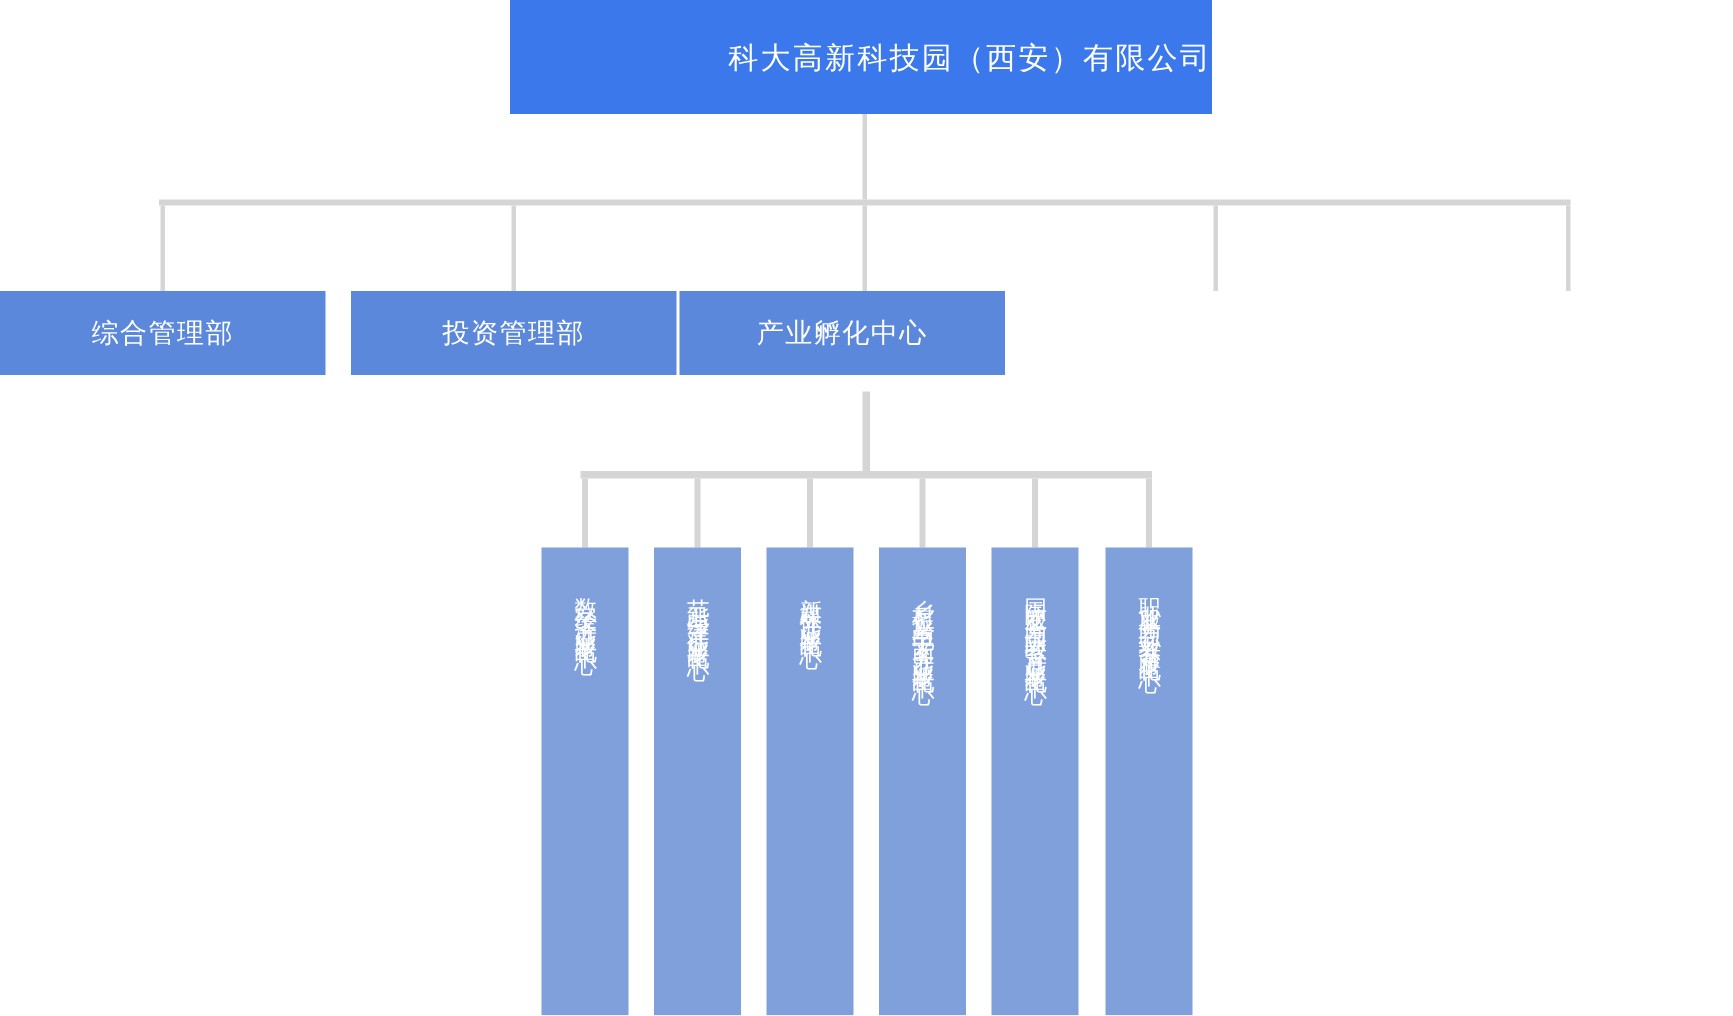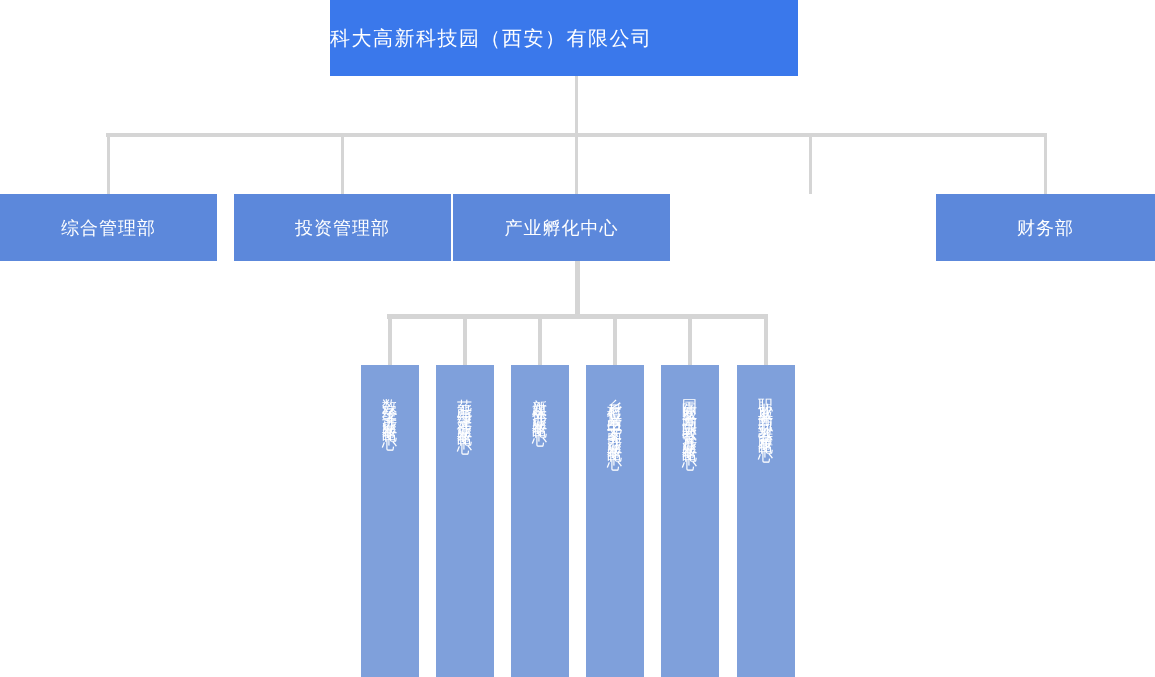--- a/index.html
+++ b/index.html
@@ -15,27 +15,27 @@
     background: #ffffff;
     font-family: "Liberation Sans", "DejaVu Sans", sans-serif;
   }
   .box {
     position: absolute;
     color: #ffffff;
     font-weight: 300;
     box-sizing: border-box;
   }
   .root-box {
-    left: 330px; top: 0; width: 468px; height: 76px;
+    left: 340px; top: 0; width: 468px; height: 76px;
     background: var(--root_box, #3A78EB);
-    display: flex; align-items: center; justify-content: flex-start;
+    display: flex; align-items: center; justify-content: flex-end;
     font-size: 20px; letter-spacing: 1.5px;
   }
   .dept-box {
-    top: 194px; height: 67px; width: 217px;
+    top: 194px; height: 56px; width: 217px;
     background: var(--dept_box, #5C88DB);
     display: flex; align-items: center; justify-content: center;
     font-size: 18px; letter-spacing: 1px;
   }
   .dept-1 { left: 0; }
   .dept-2 { left: 234px; }
   .dept-3 { left: 453px; }
   .dept-4 { left: 702px; }
   .dept-5 { left: 936px; width: 219px; }
   .sub-box {
@@ -109,23 +109,20 @@
 
   <div class="box dept-box dept-1">
     <span>综合管理部</span>
   </div>
   <div class="box dept-box dept-2">
     <span>投资管理部</span>
   </div>
   <div class="box dept-box dept-3">
     <span>产业孵化中心</span>
   </div>
-  <div class="box dept-box dept-5">
-    <span>财务部</span>
-  </div>
 
   <div class="box sub-box sub-1">
     <span class="vtext">数字经济产业孵化中心</span>
   </div>
   <div class="box sub-box sub-2">
     <span class="vtext">节能与绿建产业孵化中心</span>
   </div>
   <div class="box sub-box sub-3">
     <span class="vtext">新媒体产业孵化中心</span>
   </div>

